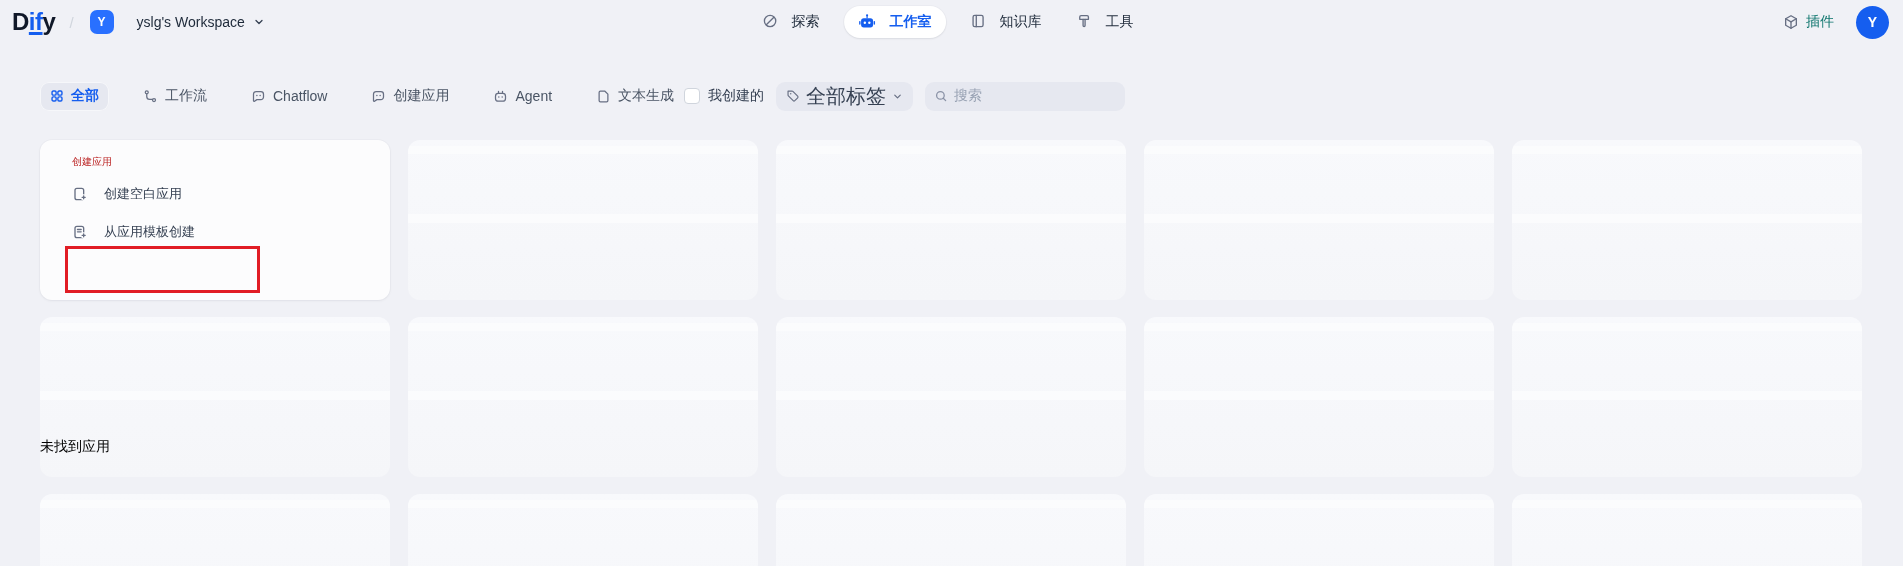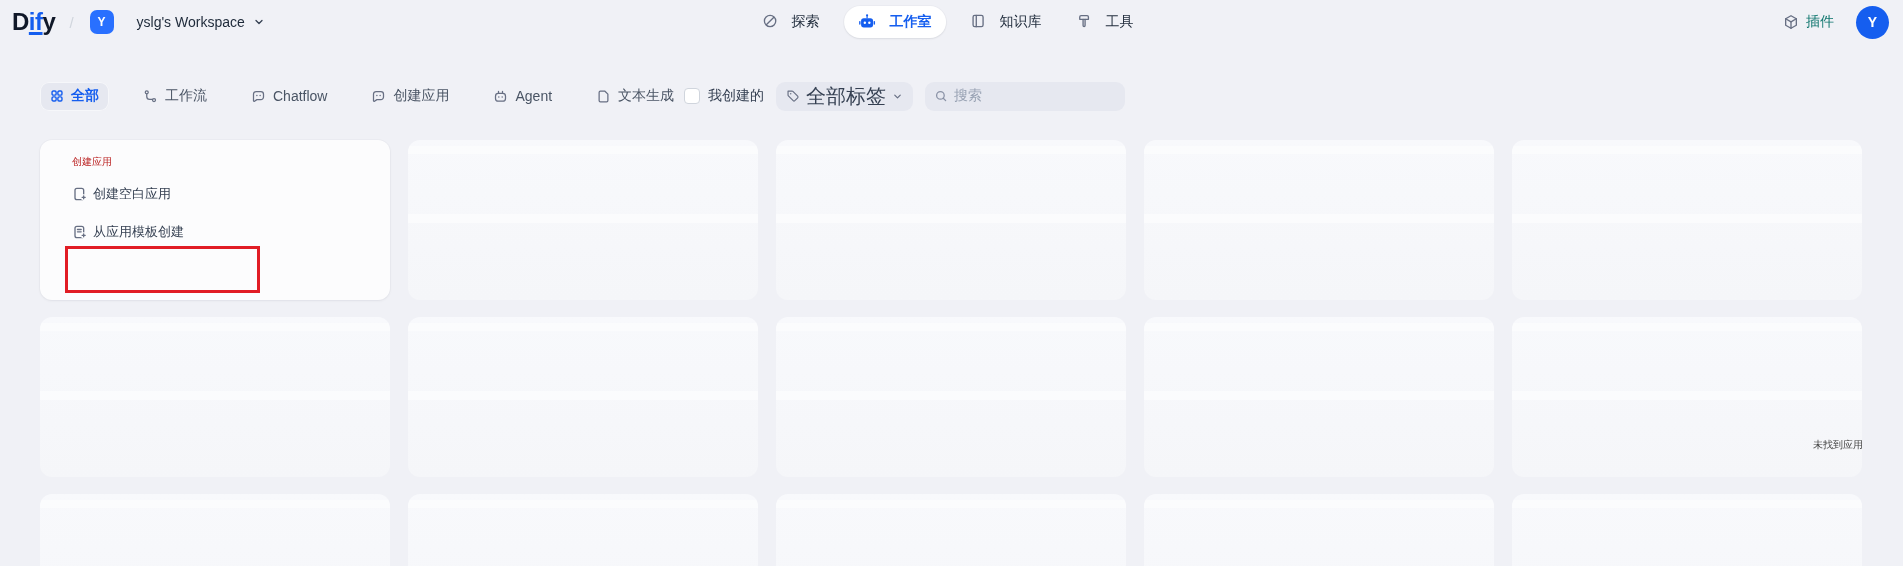--- a/index.html
+++ b/index.html
@@ -55,25 +55,25 @@
 
   
   .grid { position:absolute; left:40px; top:140px; display:grid; grid-template-columns:repeat(5,350px); grid-auto-rows:160px; gap:17px 18px; }
   .card { border-radius:12px; position:relative; }
   .skeleton { background:linear-gradient(180deg,#f8f9fc 0%,#f5f6f9 100%); overflow:hidden; }
   .skeleton::before { content:""; position:absolute; left:0; right:0; top:46%; height:9px; background:rgba(255,255,255,.55); }
   .skeleton::after { content:""; position:absolute; left:0; right:0; top:6px; height:8px; background:rgba(255,255,255,.45); }
 
   .create-card { background:#fcfcfd; box-shadow:0 1px 3px rgba(16,24,40,.05), 0 0 0 1px rgba(16,24,40,.02); padding:14px 12px 8px; }
   .create-title { font-size:10px; color:#b91c1c; font-weight:500; padding:0 20px; height:15px; line-height:15px; margin-bottom:8px; }
-  .create-row { height:34px; margin-bottom:4px; padding:0 20px; display:flex; align-items:center; gap:5px; border-radius:8px; cursor:pointer; font-size:13px; color:#354052; font-weight:500; }
+  .create-row { height:34px; margin-bottom:4px; padding:0 20px; display:flex; align-items:center; gap:16px; border-radius:8px; cursor:pointer; font-size:13px; color:#354052; font-weight:500; }
   .create-row .nic { color:#676f83; }
   .highlight-box { position:absolute; left:25px; top:106px; width:195px; height:47px; border:3px solid #e11d25; pointer-events:none; }
 
-  .empty-state { position:absolute; left:40px; width:1823px; top:438px; text-align:right; font-size:10px; color:#404040; }
+  .empty-state { position:absolute; left:40px; width:1823px; top:438px; text-align:left; font-size:14px; color:#000000; }
 </style>
 </head>
 <body>
 
 <div class="topbar">
   <div class="topbar-left">
     <div class="logo">
         <span>D</span>
         <span class="logo-if">if</span>
         <span>y</span>

